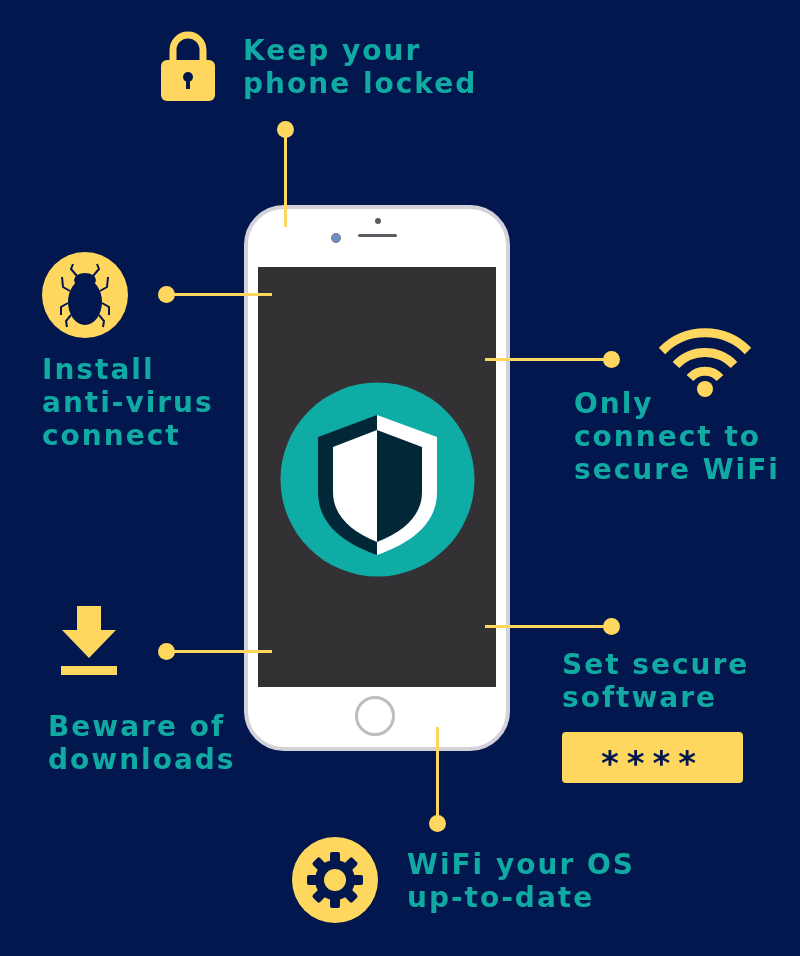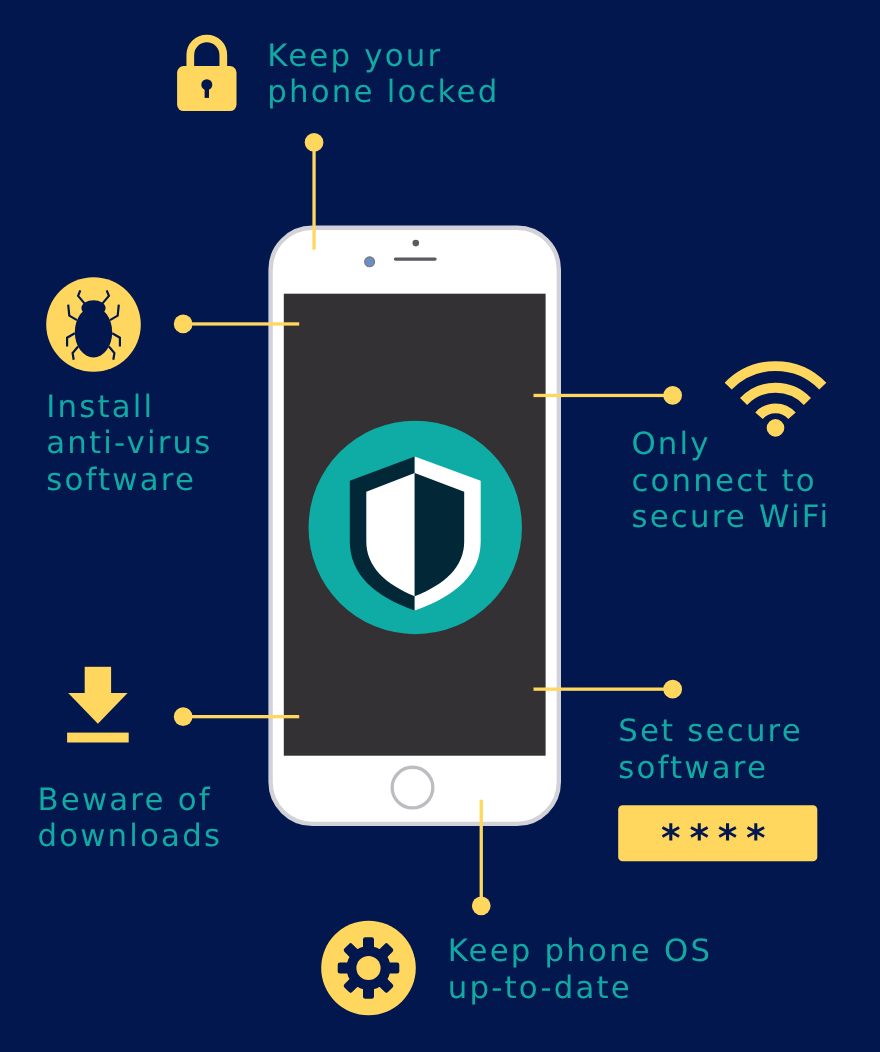--- a/index.html
+++ b/index.html
@@ -1,19 +1,19 @@
 <!DOCTYPE html>
 <html><head>
 <meta charset="utf-8">
 <style>
   html, body { margin:0; padding:0; }
   body { width:800px; height:956px; background:#03174f; position:relative; overflow:hidden;
          font-family:"DejaVu Sans", sans-serif; }
   .abs { position:absolute; }
-  .label { position:absolute; color:#10aaa3; font-weight:normal; font-size:28px; line-height:33px;
+  .label { position:absolute; color:#10aaa3; font-weight:bold; font-size:28px; line-height:33px;
            letter-spacing:2px; white-space:pre-line; }
   .line { position:absolute; background:#ffd75e; }
   .dot { position:absolute; width:17px; height:17px; border-radius:50%; background:#ffd75e; }
   .phone { left:244px; top:205px; width:266px; height:546px; background:#ffffff;
            border:4px solid #d4d2d9; border-radius:40px; box-sizing:border-box; }
   .screen { left:258px; top:267px; width:238px; height:420px; background:#333133; }
   .home { left:355px; top:696px; width:40px; height:40px; border-radius:50%;
           border:3px solid #bdbcc1; box-sizing:border-box; background:#fff; }
   .speaker { left:358px; top:234px; width:39px; height:3px; border-radius:2px; background:#5b5a60; }
   .sensor { left:375px; top:218px; width:6px; height:6px; border-radius:50%; background:#5b5a60; }
@@ -60,21 +60,21 @@
     <path d="M29 40 L22 36 L21 26"></path>
       <path d="M59 40 L66 36 L67 26"></path>
     <path d="M27 52 L20 56 L20 64"></path>
       <path d="M61 52 L68 56 L68 64"></path>
     <path d="M30 64 L25 70 L26 76"></path>
       <path d="M58 64 L63 70 L62 76"></path>
   </g>
 </svg>
 <div class="label" style="left:42px;top:353px">Install
 anti-virus
-software</div>
+connect</div>
 <div class="dot" style="left:158px;top:286px"></div>
 <div class="line" style="left:166px;top:293px;width:106px;height:3px"></div>
 
 <svg class="abs" style="left:656px;top:320px" width="98" height="80" viewBox="0 0 98 80">
   <g fill="none" stroke="#ffd75e" stroke-width="9">
     <path d="M6 31 A60 60 0 0 1 92 31"></path>
     <path d="M20 45 A40 40 0 0 1 78 45"></path>
     <path d="M34 58 A20 20 0 0 1 64 58"></path>
   </g>
   <circle cx="49" cy="69" r="8" fill="#ffd75e"></circle>
@@ -83,21 +83,21 @@
 connect to
 secure WiFi</div>
 <div class="dot" style="left:603px;top:351px"></div>
 <div class="line" style="left:485px;top:358px;width:125px;height:3px"></div>
 
 <svg class="abs" style="left:60px;top:606px" width="60" height="70" viewBox="0 0 60 70">
   <rect x="17" y="0" width="24" height="24" fill="#ffd75e"></rect>
   <polygon points="2,24 56,24 29,52" fill="#ffd75e"></polygon>
   <rect x="1" y="60" width="56" height="9" fill="#ffd75e"></rect>
 </svg>
-<div class="label" style="left:34px;top:710px">Beware of
+<div class="label" style="left:48px;top:710px">Beware of
 downloads</div>
 <div class="dot" style="left:158px;top:643px"></div>
 <div class="line" style="left:166px;top:650px;width:106px;height:3px"></div>
 
 <div class="label" style="left:562px;top:648px">Set secure
 software</div>
 <div class="abs pw">****</div>
 <div class="dot" style="left:603px;top:618px"></div>
 <div class="line" style="left:485px;top:625px;width:125px;height:3px"></div>
 
@@ -109,16 +109,16 @@
     <rect x="-5" y="-28" width="10" height="12" rx="2" transform="rotate(45)"></rect>
     <rect x="-5" y="-28" width="10" height="12" rx="2" transform="rotate(90)"></rect>
     <rect x="-5" y="-28" width="10" height="12" rx="2" transform="rotate(135)"></rect>
     <rect x="-5" y="-28" width="10" height="12" rx="2" transform="rotate(180)"></rect>
     <rect x="-5" y="-28" width="10" height="12" rx="2" transform="rotate(225)"></rect>
     <rect x="-5" y="-28" width="10" height="12" rx="2" transform="rotate(270)"></rect>
     <rect x="-5" y="-28" width="10" height="12" rx="2" transform="rotate(315)"></rect>
     <circle r="11" fill="#ffd75e"></circle>
   </g>
 </svg>
-<div class="label" style="left:407px;top:848px">Keep phone OS
+<div class="label" style="left:407px;top:848px">WiFi your OS
 up-to-date</div>
 <div class="dot" style="left:429px;top:815px"></div>
 <div class="line" style="left:436px;top:727px;width:3px;height:95px"></div>
 
 </body></html>

